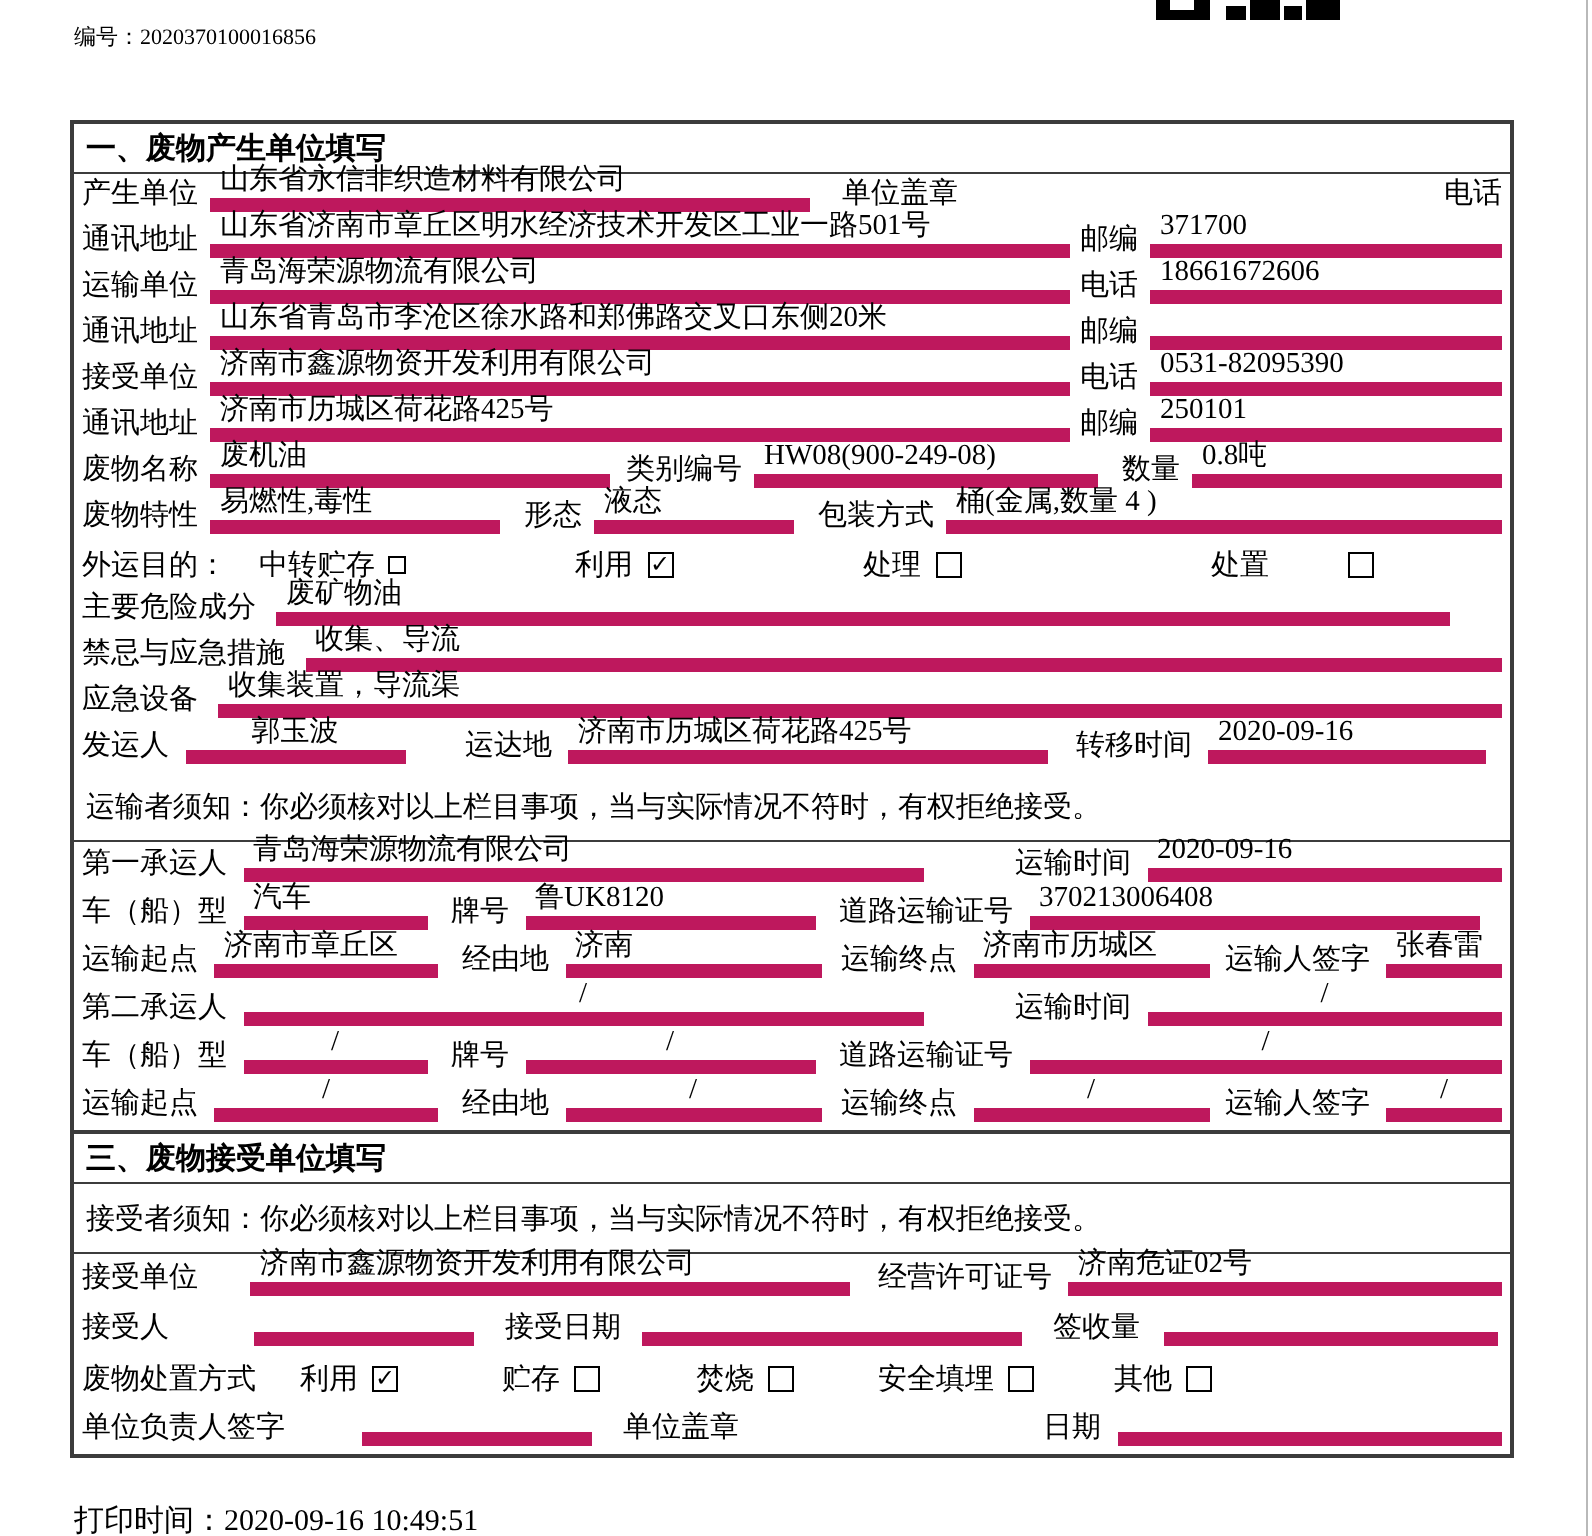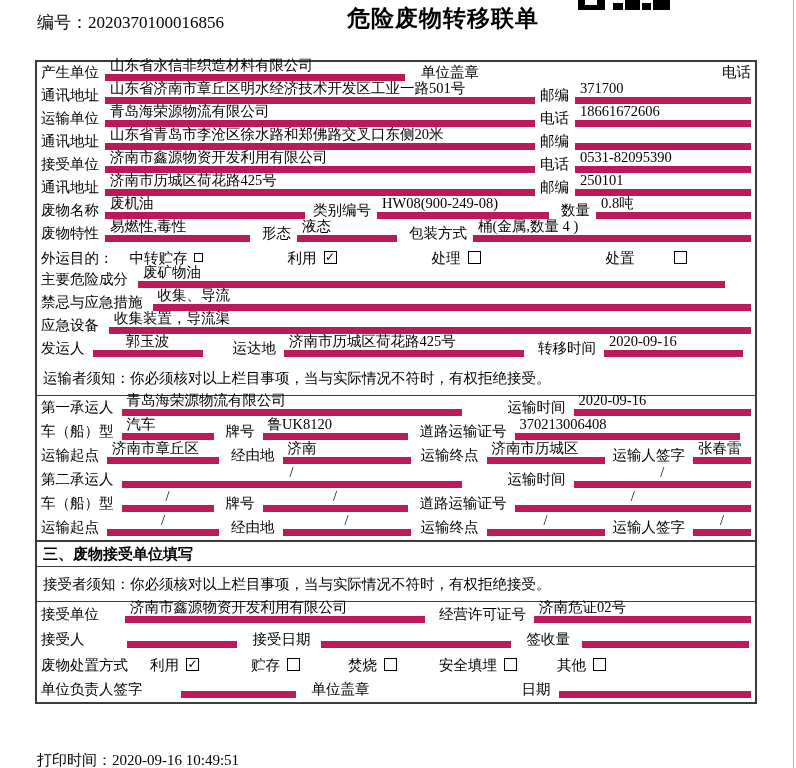--- a/index.html
+++ b/index.html
@@ -8,21 +8,21 @@
     font-family: "Liberation Serif", "DejaVu Serif", serif;
     color: #000;
     position: relative;
     overflow: hidden;
     font-size: 14.5px;
   }
   .page { position: absolute; inset: 0; }
   .edge-line { position: absolute; top: 0; bottom: 0; right: 2px; width: 1px; background: #b9b9b9; }
 
   
-  .serial { position: absolute; left: 37px; top: 11px; font-size: 17px; white-space: nowrap; }
+  .serial { position: absolute; left: 37px; top: 11px; font-size: 11px; white-space: nowrap; }
   .doc-title {
     position: absolute; left: 90px; right: 0; top: 3px; text-align: center;
     font-family: "Liberation Sans", "DejaVu Sans", sans-serif;
     font-weight: bold; font-size: 23px; letter-spacing: 1px; white-space: nowrap;
   }
   .qr { position: absolute; left: 578px; top: 0; width: 92px; height: 11px; }
   .qr div { position: absolute; background: #000; }
   .qr .q1 { left: 0; top: 0; width: 27px; height: 10px; }
   .qr .q1n { left: 7px; top: 0; width: 12px; height: 5px; background: #fff; }
   .qr .q2 { left: 35px; top: 3px; width: 10px; height: 7px; }
@@ -67,33 +67,33 @@
   .cb.small { width: 9px; height: 9px; margin-left: 6px; }
   .print-line { position: absolute; left: 37px; top: 751px; font-size: 15px; white-space: nowrap; }
 </style>
 </head>
 <body>
 
 <div class="page">
   <div class="edge-line"></div>
 
   <div class="serial"><span>编号：</span><span>2020370100016856</span></div>
-  <div class="doc-title">危险废物转移联单</div>
   <div class="qr">
     <div class="q1"></div>
       <div class="q1n"></div>
       <div class="q2"></div>
       <div class="q3"></div>
       <div class="q4"></div>
       <div class="q5"></div>
   </div>
 
   <div class="form">
 
     <div class="s1">
+      <div class="band">一、废物产生单位填写</div>
 
       <div class="row">
         <span class="lbl">产生单位</span>
         <span class="u" style="width:300px;margin-left:6px;">山东省永信非织造材料有限公司</span>
         <span class="lbl" style="margin-left:16px;">单位盖章</span>
         <span class="sp"></span>
         <span class="lbl">电话</span>
       </div>
 
       <div class="row">

